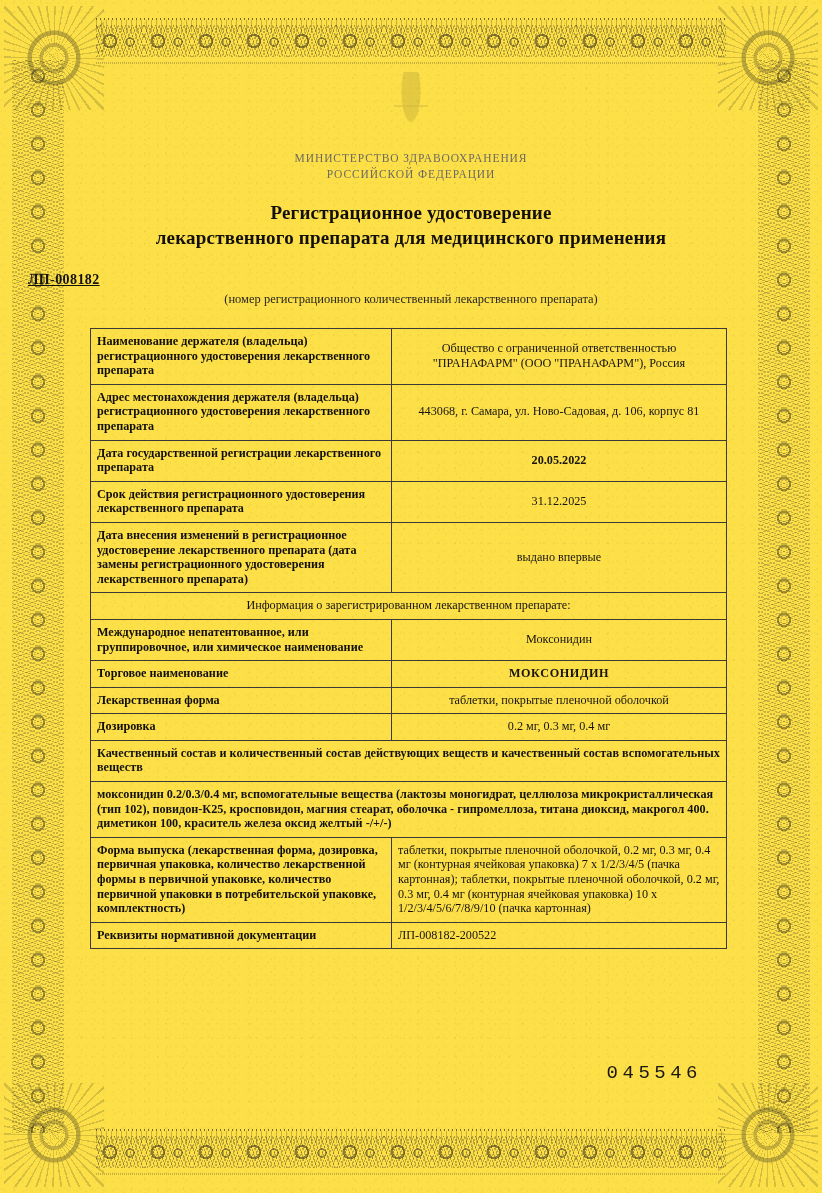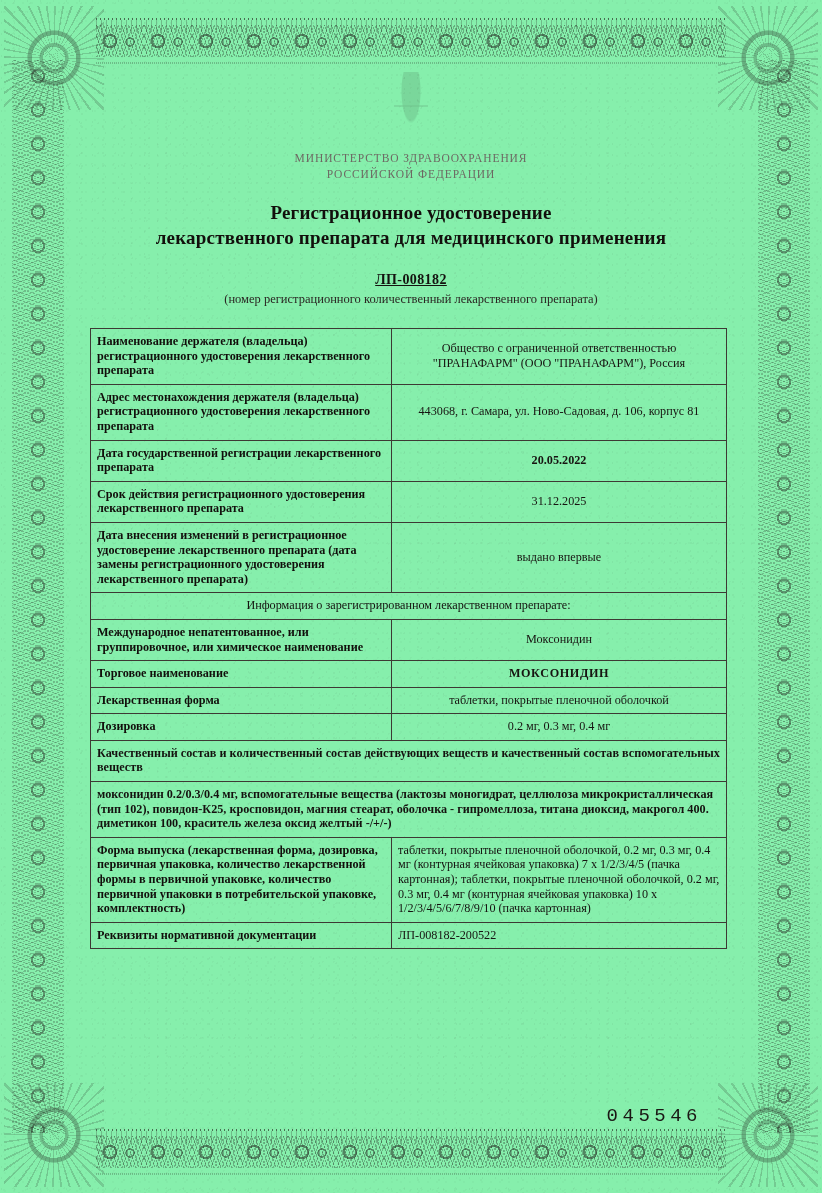--- a/index.html
+++ b/index.html
@@ -10,21 +10,21 @@
     font-family:"Liberation Serif", serif;
     color:#14120f;
     position:relative;
     overflow:hidden;
     -webkit-font-smoothing:none;
   }
 
   
   .page{
     position:absolute;inset:0;
-    background:#86efac;
+    background:#fde047;
   }
   .grain{
     position:absolute;inset:0;
     pointer-events:none;
     opacity:.55;
     background-image:
       radial-gradient(circle at 12% 8%, rgba(60,55,50,.10) 0 1px, transparent 1px),
       radial-gradient(circle at 78% 22%, rgba(60,55,50,.08) 0 1px, transparent 1px),
       radial-gradient(circle at 34% 61%, rgba(60,55,50,.07) 0 1px, transparent 1px),
       radial-gradient(circle at 91% 77%, rgba(60,55,50,.08) 0 1px, transparent 1px),
@@ -114,24 +114,25 @@
     text-align:center;
     font-weight:bold;
     font-size:19px;
     line-height:25px;
     letter-spacing:.2px;
     color:#120f0c;
   }
 
   .reg-number{
     position:absolute;left:0;right:0;top:272px;
-    text-align:center;
+    text-align:left;
     font-weight:bold;font-size:14px;
     text-decoration:underline;
     letter-spacing:.4px;
+    padding-left:28px;
   }
   .reg-caption{
     position:absolute;left:0;right:0;top:292px;
     text-align:center;font-size:12.5px;color:#2a2622;
   }
 
   
   .doc-table{
     position:absolute;left:90px;top:328px;width:636px;
     border-collapse:collapse;
@@ -176,21 +177,20 @@
   .pack{
     font-size:11.8px;line-height:14.2px;text-align:left;margin-left:24px;
   }
 
   .serial{
     position:absolute;right:120px;top:1062px;
     font-family:"Liberation Mono", monospace;
     font-size:19px;
     letter-spacing:4.5px;
     color:#1a1714;
-    margin-top:43px;
   }
 </style>
 </head>
 <body>
 
 <div class="page">
 
   <div class="grain"></div>
 
   <div class="border-h" id="border-top"></div>

